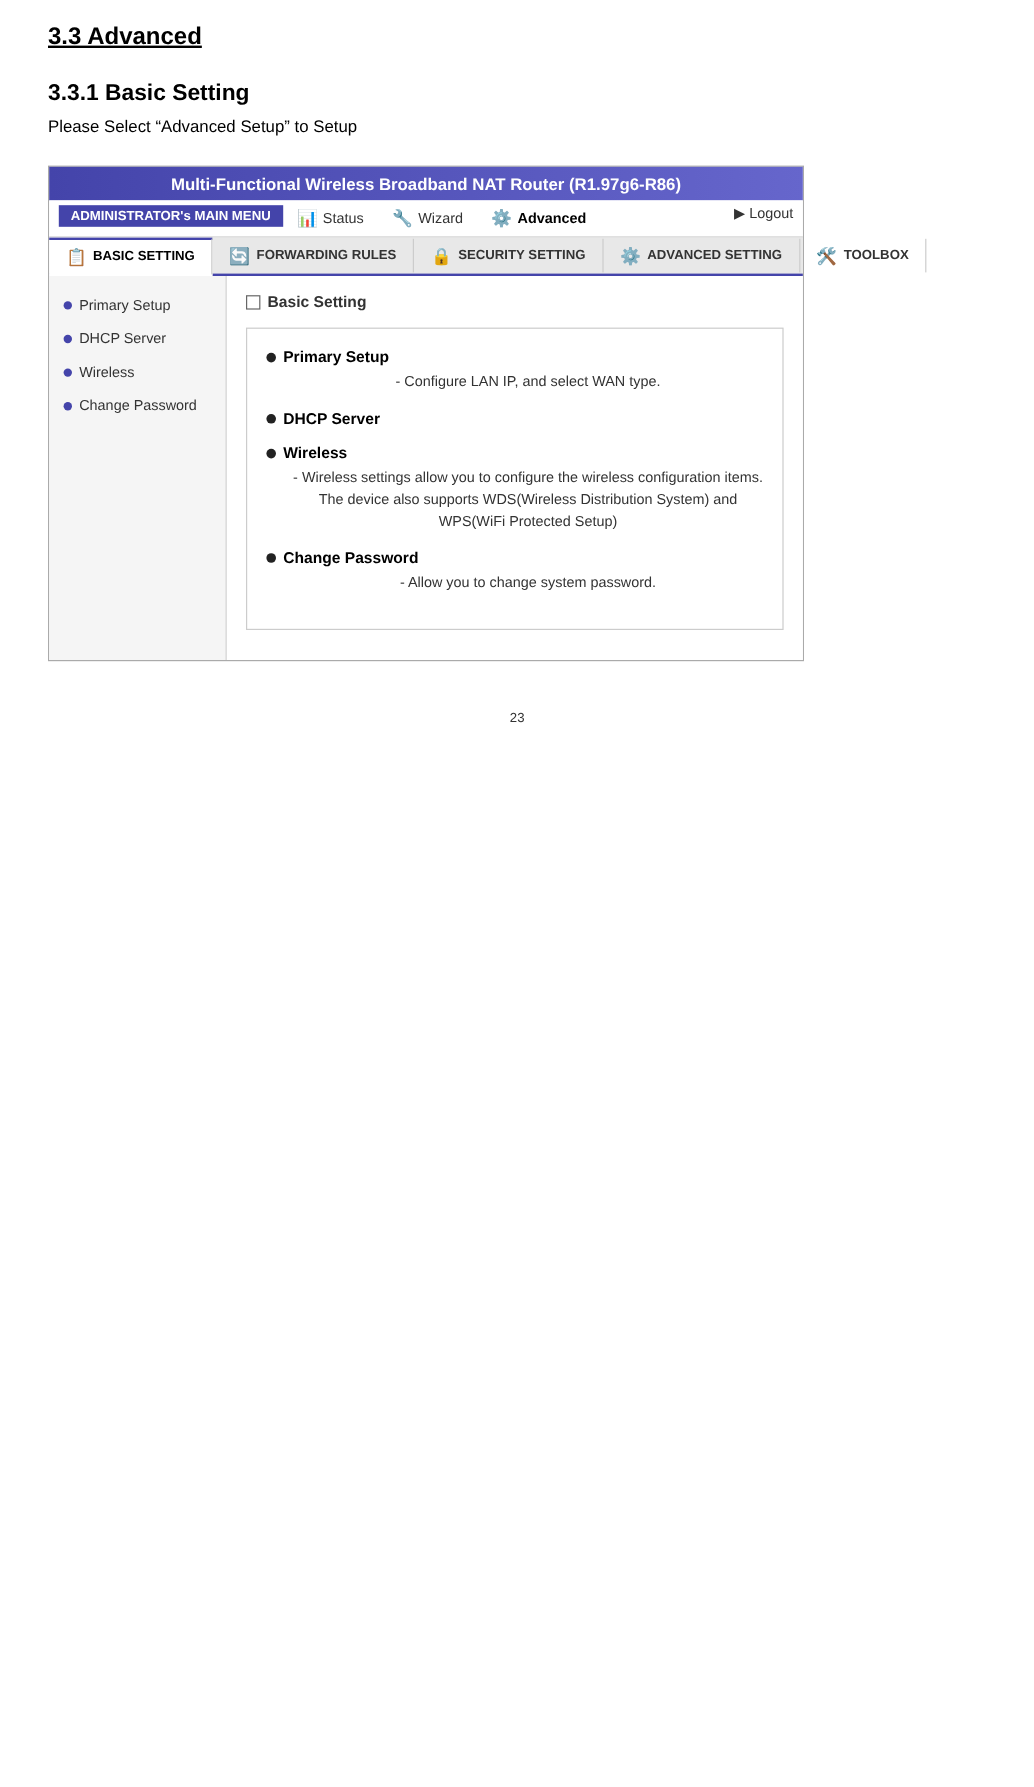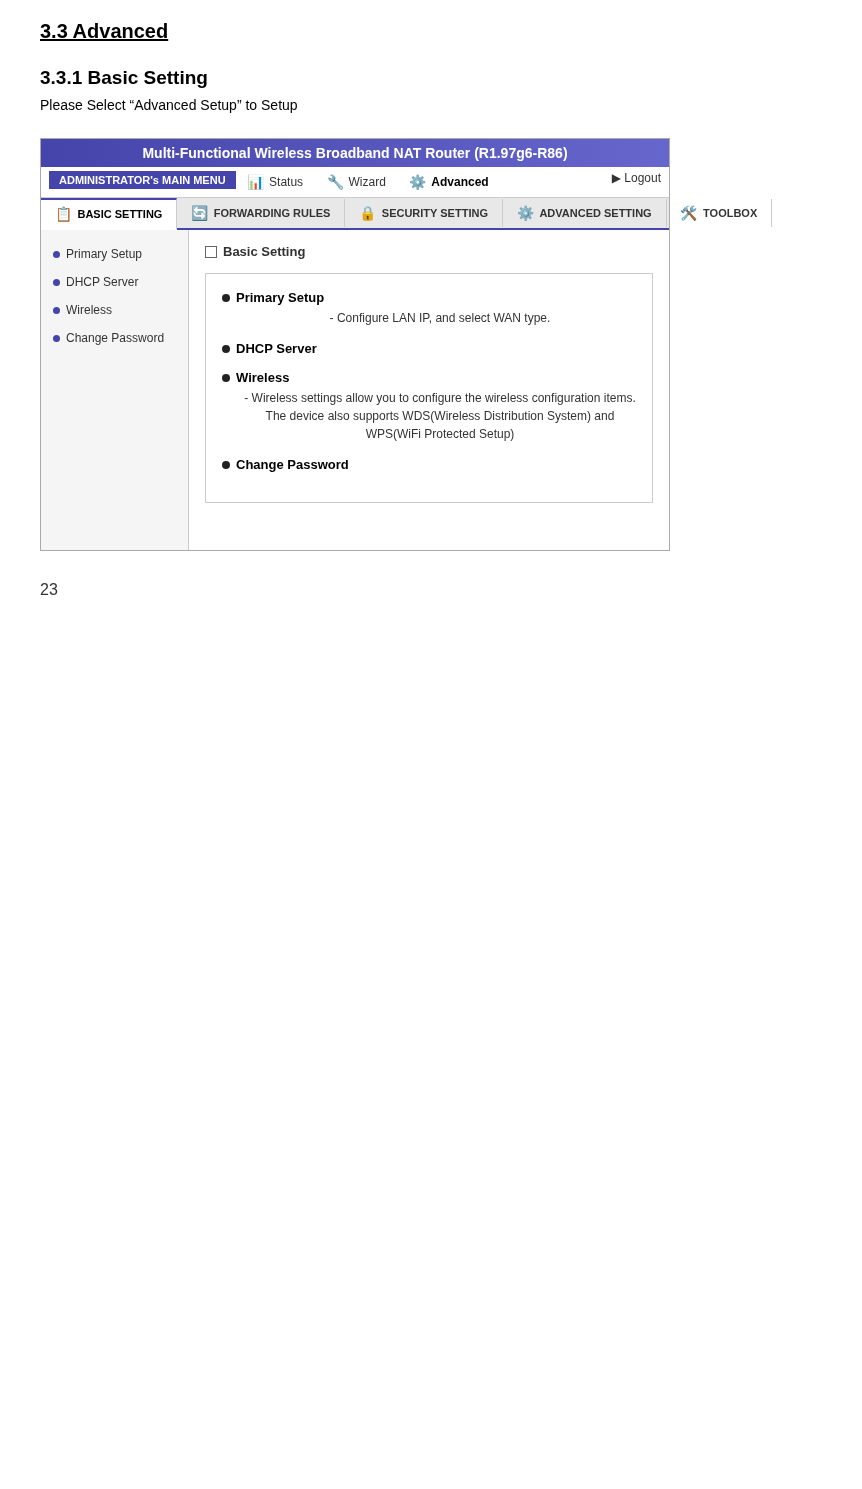--- a/index.html
+++ b/index.html
@@ -216,22 +216,23 @@
     }
 
     .panel-section-text {
       font-size: 12px;
       color: #333;
       padding-left: 22px;
       line-height: 1.5;
     }
 
     .page-number {
-      margin-top: 30px;
-      font-size: 16px;
+      text-align: center;
+      margin-top: 42px;
+      font-size: 11px;
       color: #333;
     }
   </style>
 </head>
 <body>
 
 <div class="page-title">3.3 Advanced</div>
 
 <div class="section-title">3.3.1 Basic Setting</div>
 <div class="intro-text">Please Select “Advanced Setup” to Setup</div>
@@ -333,20 +334,21 @@
           </div>
           <div class="panel-section-text" style="white-space: pre-line;">- Wireless settings allow you to configure the wireless configuration items.
   The device also supports WDS(Wireless Distribution System) and WPS(WiFi Protected Setup)</div>
         </div>
 
         <div class="panel-section">
           <div class="panel-section-title">
             <div class="section-bullet"></div>
             <span>Change Password</span>
           </div>
+          <div class="panel-section-text">- Allow you to change system password.</div>
         </div>
 
       </div>
     </div>
 
   </div>
 </div>
 
 <div class="page-number">23</div>
 

